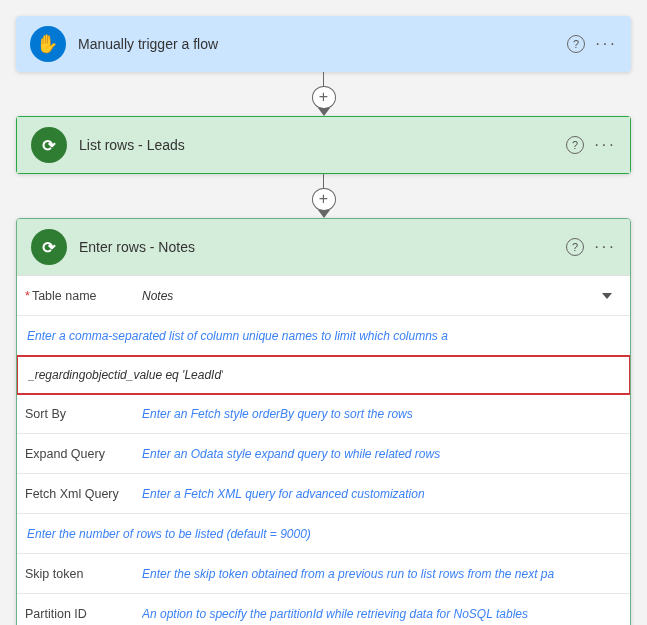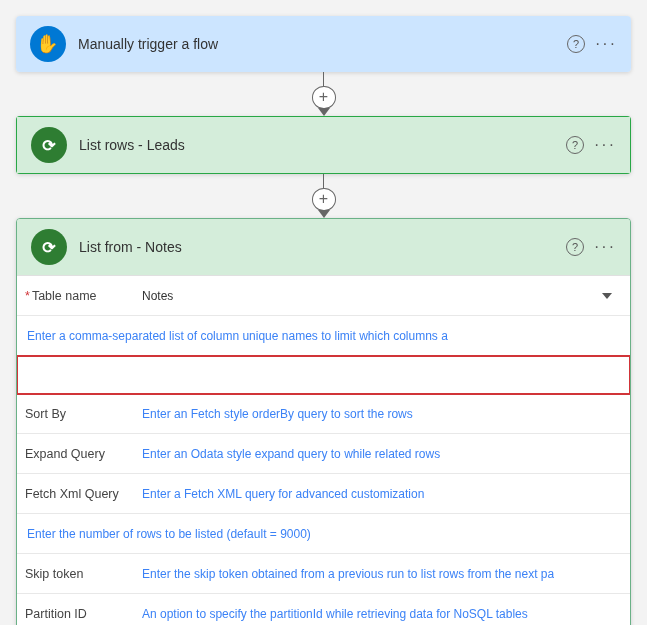--- a/index.html
+++ b/index.html
@@ -154,20 +154,21 @@
       flex: 1;
       padding: 8px 10px;
       font-size: 12.5px;
       color: #333;
       border: none;
       background: transparent;
       display: flex;
       align-items: center;
       justify-content: space-between;
       overflow: hidden;
+      font-style: italic;
     }
 
     .form-input .placeholder-text {
       color: #3b82f6;
       font-size: 12px;
       white-space: nowrap;
       overflow: hidden;
       text-overflow: ellipsis;
     }
 
@@ -266,21 +267,21 @@
     <div class="connector-line"></div>
     <div class="connector-plus">+</div>
     <div class="connector-arrow"></div>
   </div>
 
   <div class="card notes-card">
     <div class="card-header">
       <div class="icon-circle">
         <span class="swirl-icon">⟳</span>
       </div>
-      <span class="card-title">List from - Notes</span>
+      <span class="card-title">Enter rows - Notes</span>
       <div class="card-actions">
         <div class="help-icon">?</div>
         <span class="more-icon">···</span>
       </div>
     </div>
 
     <div class="card-form" id="notes-form-fields">
 
     <div class="form-row">
           <div class="form-label"><span class="required">*</span>Table name</div>
@@ -288,20 +289,23 @@
             <span class="value-text">Notes</span>
             <div class="chevron-down"></div>
           </div>
         </div>
         <div class="form-row">
           <div class="form-input">
             <span class="placeholder-text">Enter a comma-separated list of column unique names to limit which columns a</span>
           </div>
         </div>
         <div class="form-row highlighted">
+          <div class="form-input">
+            <span class="value-text">_regardingobjectid_value eq 'LeadId'</span>
+          </div>
         </div>
         <div class="form-row">
           <div class="form-label">Sort By</div>
           <div class="form-input">
             <span class="placeholder-text">Enter an Fetch style orderBy query to sort the rows</span>
           </div>
         </div>
         <div class="form-row">
           <div class="form-label">Expand Query</div>
           <div class="form-input">

